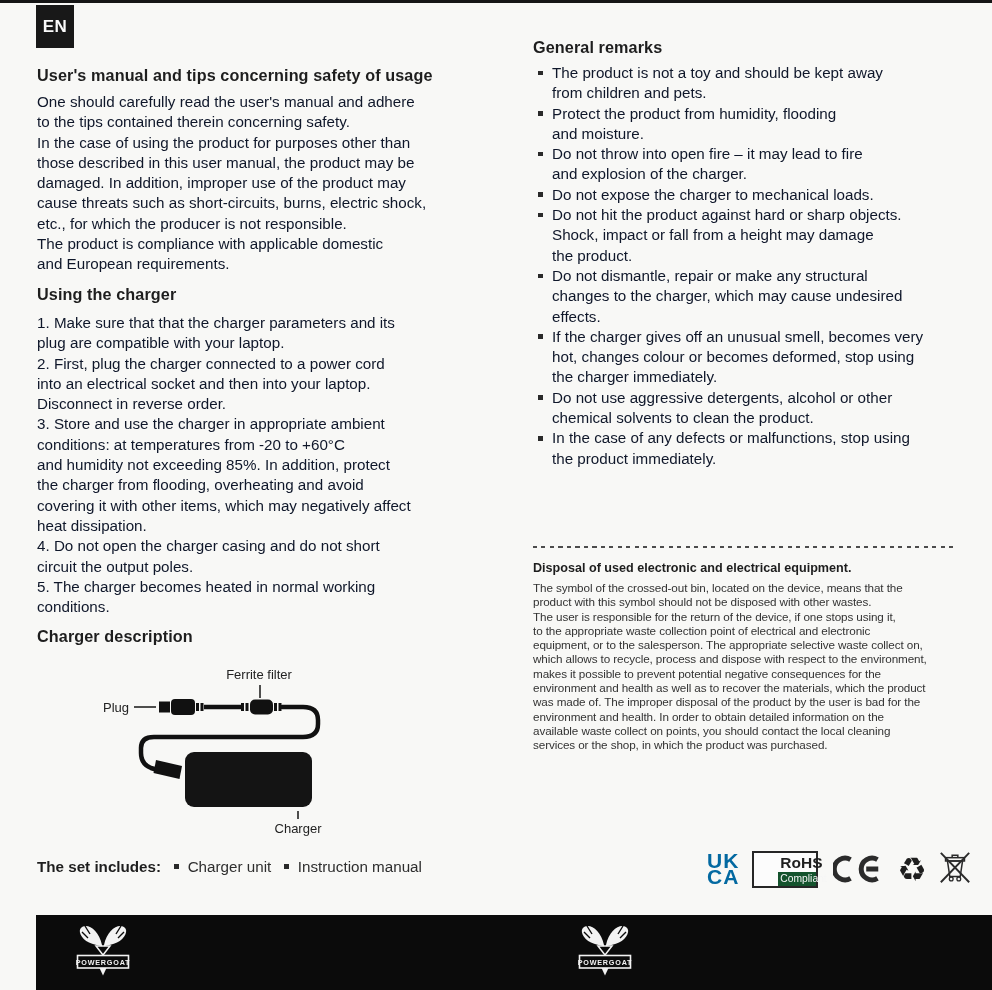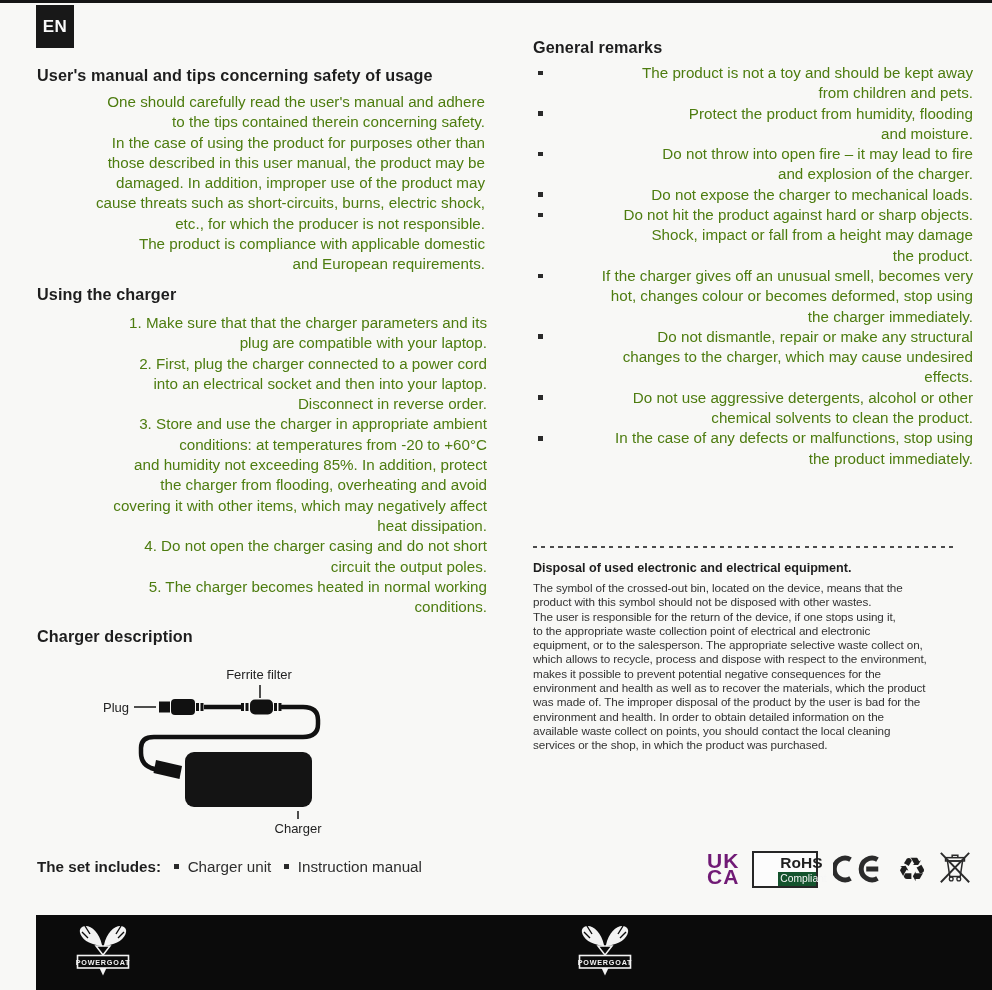--- a/index.html
+++ b/index.html
@@ -10,21 +10,21 @@
     background:#f8f8f6; color:#2e2e2e;
   }
   .topline { position:absolute; left:0; top:0; width:992px; height:3px; background:#161616; }
   .en-badge {
     position:absolute; left:36px; top:5px; width:38px; height:43px;
     background:#181818; color:#fafafa; font-weight:bold; font-size:17px;
     display:flex; align-items:center; justify-content:center; letter-spacing:.5px;
   }
   .h1 { position:absolute; font-size:16.2px; font-weight:bold; color:#1e1e1e; letter-spacing:.1px; }
   .pre { white-space:pre-line; }
-  .body-text { font-size:15.2px; line-height:20.3px; color:#4d7c0f;text-align:right; }
+  .body-text { font-size:15.2px; line-height:20.3px; color:#0f172a; }
   .para { position:absolute; left:37px; width:448px; }
   .steps { position:absolute; left:37px; top:313px; width:450px; }
   
   .bullets {
     position:absolute; left:533px; top:63px; width:440px;
     list-style:none; padding-left:19px;
   }
   .bullets li { position:relative; }
   .bullets li::before {
     content:""; position:absolute; left:-14px; top:7.6px;
@@ -51,21 +51,21 @@
   .sq {
     display:inline-block; width:4.6px; height:4.6px; background:#2a2a2a;
     margin:0 9px 0 13px; flex:0 0 auto;
   }
   
   .certs {
     position:absolute; left:707px; top:848px; height:42px;
     display:flex; align-items:center;
   }
   .ukca {
-    font-weight:bold; font-size:21px; line-height:16.5px; color:#701a75;
+    font-weight:bold; font-size:21px; line-height:16.5px; color:#0369a1;
     letter-spacing:1px; text-align:center;
   }
   .rohs {
     margin-left:13px; border:2.5px solid #262626; background:#fcfcfc;
     width:66px; text-align:center;padding-left:24px;
   }
   .rohs-title { font-weight:bold; font-size:15.5px; color:#1f1f1f; padding:0 2px; line-height:19px; }
   .rohs-sub { background:#14532d; color:#f5f5f5; font-size:10.3px; line-height:13px; padding:0 2px 1px; }
   .ce { margin-left:15px; }
   .recycle {
@@ -174,26 +174,26 @@
     <li class="pre">The product is not a toy and should be kept away
 from children and pets.</li>
     <li class="pre">Protect the product from humidity, flooding
 and moisture.</li>
     <li class="pre">Do not throw into open fire – it may lead to fire
 and explosion of the charger.</li>
     <li class="pre">Do not expose the charger to mechanical loads.</li>
     <li class="pre">Do not hit the product against hard or sharp objects.
 Shock, impact or fall from a height may damage
 the product.</li>
+    <li class="pre">Do not dismantle, repair or make any structural
+changes to the charger, which may cause undesired
+effects.</li>
     <li class="pre">If the charger gives off an unusual smell, becomes very
 hot, changes colour or becomes deformed, stop using
 the charger immediately.</li>
-    <li class="pre">Do not dismantle, repair or make any structural
-changes to the charger, which may cause undesired
-effects.</li>
     <li class="pre">Do not use aggressive detergents, alcohol or other
 chemical solvents to clean the product.</li>
     <li class="pre">In the case of any defects or malfunctions, stop using
 the product immediately.</li>
   </ul>
 
   <div class="dashes"></div>
 
   <div class="h-disposal">Disposal of used electronic and electrical equipment.</div>
 

